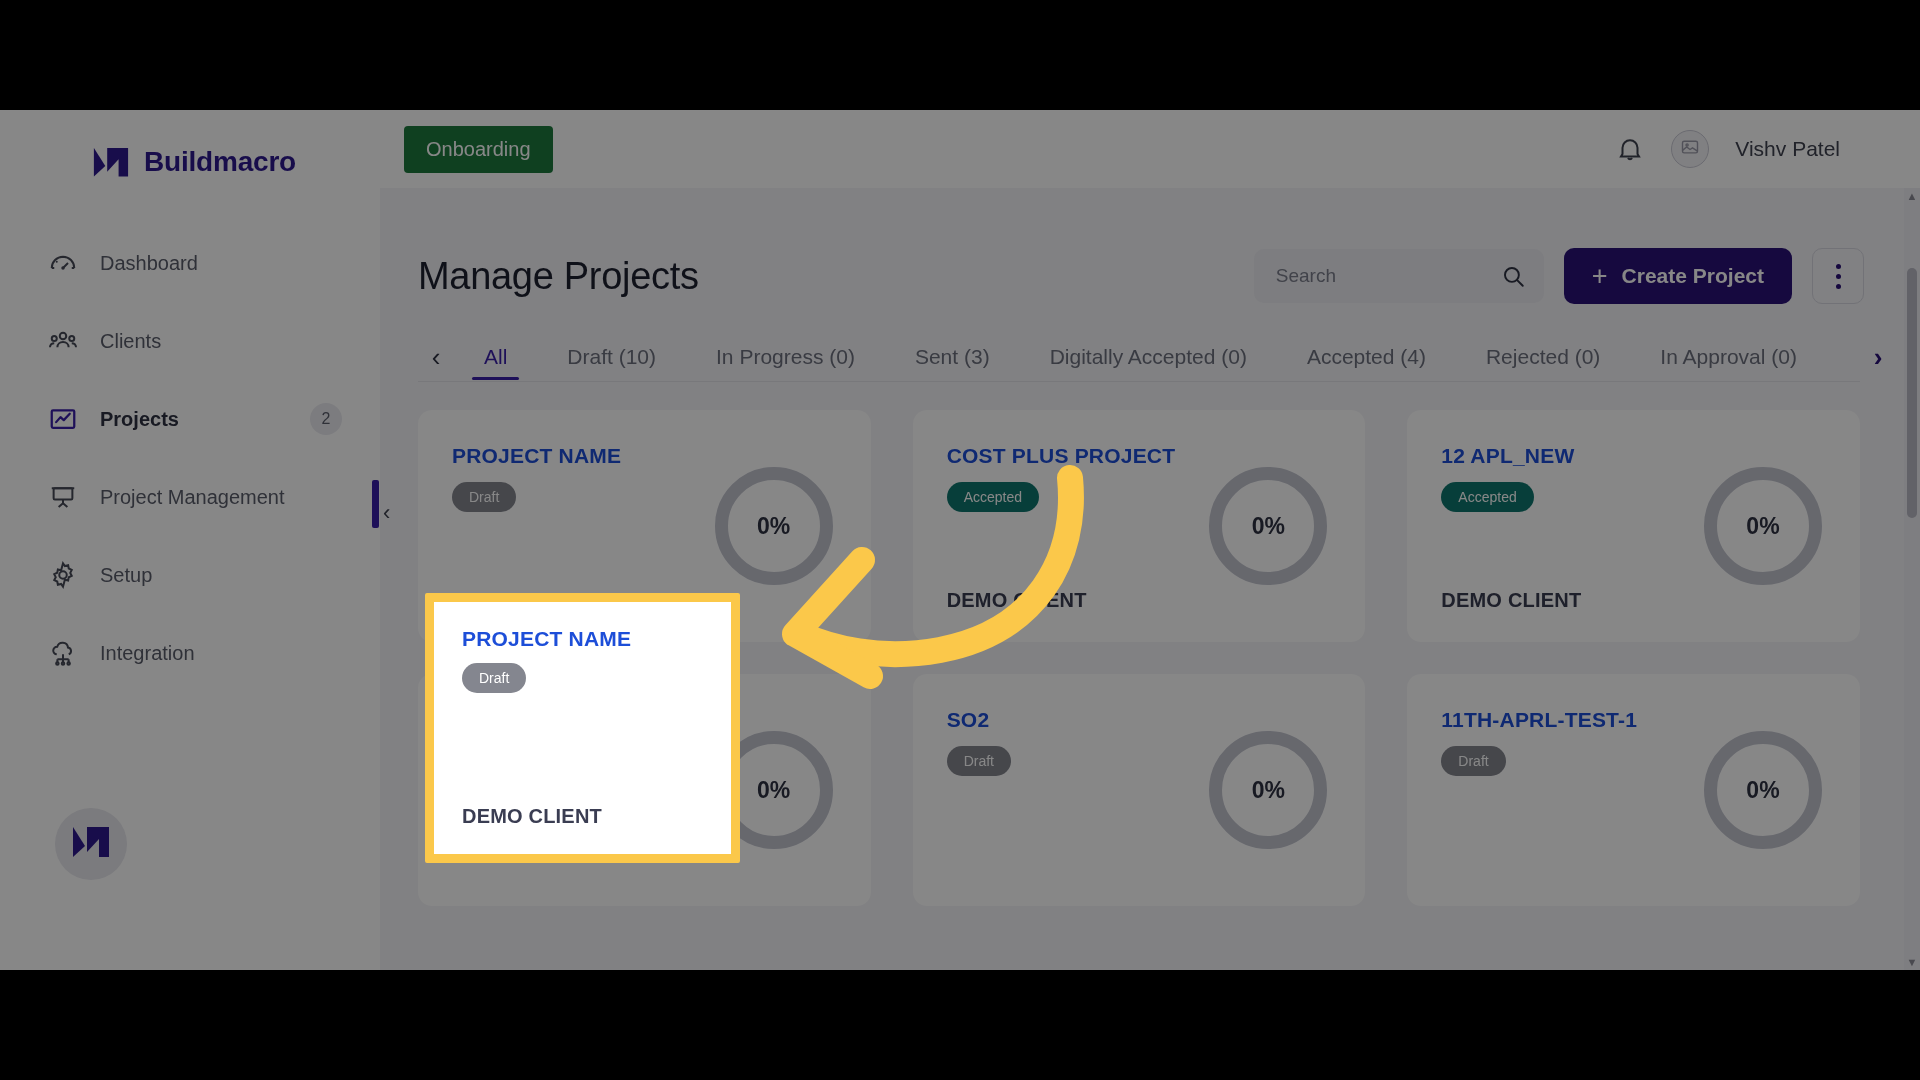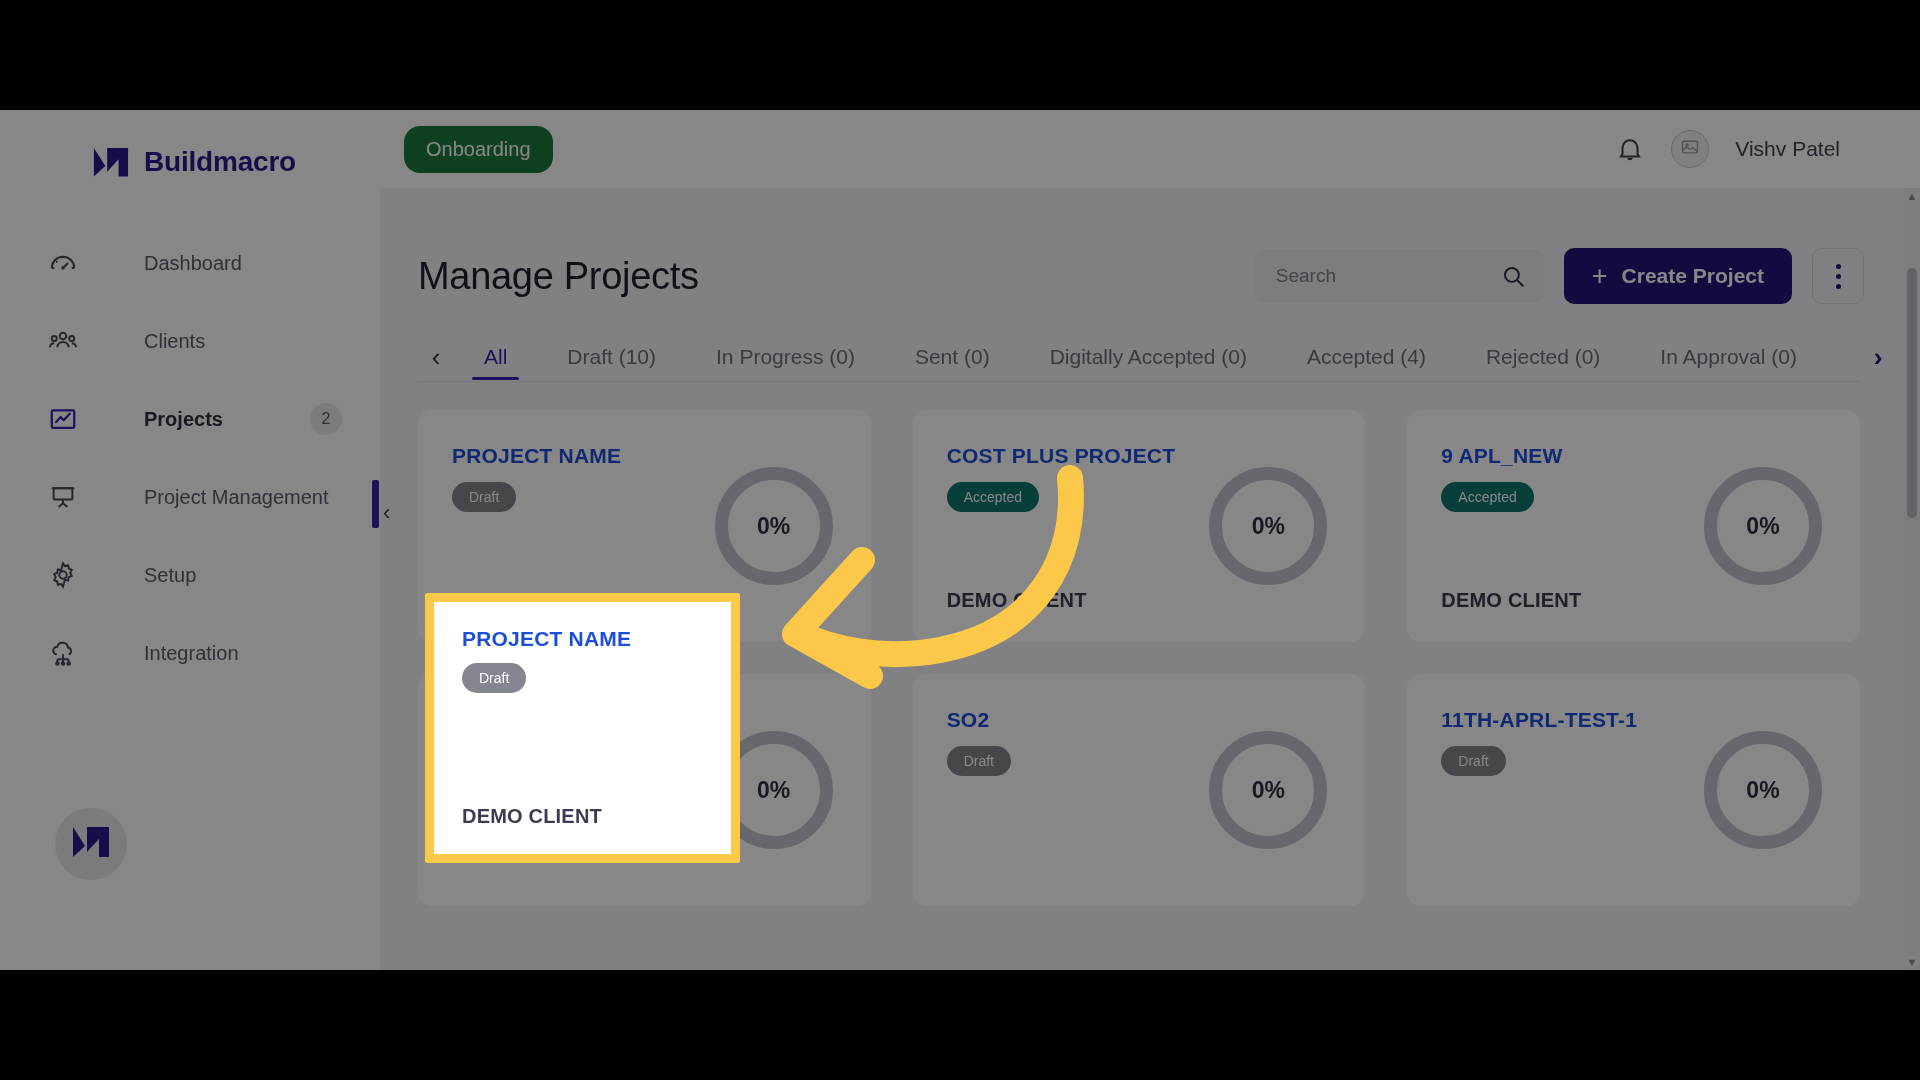--- a/index.html
+++ b/index.html
@@ -50,21 +50,20 @@
     padding-left: 48px;
     gap: 22px;
     cursor: pointer;
     position: relative;
   }
   .nav-ico { width: 30px; height: 30px; flex: 0 0 30px; color: #474a57; }
   .nav-ico svg { width: 30px; height: 30px; display: block; }
   .nav-label {
     font-size: 20px; color: #5a5d6b; font-weight: 400;
     white-space: nowrap;
-    margin-left: 44px;
   }
   .nav-item.active .nav-label { color: #2f3242; font-weight: 700; }
   .nav-item.active .nav-ico { color: #3a1fa8; }
   .nav-badge {
     position: absolute; left: 310px;
     width: 32px; height: 32px; border-radius: 50%;
     background: #ebebf0; color: #5a5d6b;
     font-size: 16px; display: flex; align-items: center; justify-content: center;
   }
   .side-fab {
@@ -93,21 +92,21 @@
   }
   #topbar {
     height: 78px; background: #ffffff;
     display: flex; align-items: center;
     padding: 0 80px 0 24px;
     position: relative;
   }
   .onboarding-btn {
     background: #1d7a3e; color: #fff;
     font-size: 20px; font-weight: 500;
-    padding: 12px 22px; border-radius: 16px;
+    padding: 12px 22px; border-radius: 4px;
     border: none; cursor: pointer;
   }
   .topbar-right {
     margin-left: auto; display: flex; align-items: center; gap: 26px;
   }
   .bell { width: 30px; height: 32px; color: #3f4250; cursor: pointer; }
   .bell svg { width: 30px; height: 32px; display:block; }
   .avatar {
     width: 38px; height: 38px; border-radius: 50%;
     border: 1.5px solid #c9c9d4; background: #f2f2f6;
@@ -427,21 +426,21 @@
         </div>
       </div>
     </div>
 
     <div id="tabs-wrap">
       <span class="tab-arrow left">‹</span>
       <div id="tabs">
         <div class="tab active">All</div>
         <div class="tab">Draft (10)</div>
         <div class="tab">In Progress (0)</div>
-        <div class="tab">Sent (0)</div>
+        <div class="tab">Sent (3)</div>
         <div class="tab">Digitally Accepted (0)</div>
         <div class="tab">Accepted (4)</div>
         <div class="tab">Rejected (0)</div>
         <div class="tab">In Approval (0)</div>
       </div>
       <span class="tab-arrow right">›</span>
       <div id="tabs-underline"></div>
     </div>
 
     <div id="grid">
@@ -458,21 +457,21 @@
       <div class="card">
         <div class="card-title">COST PLUS PROJECT</div>
         <div class="badge accepted">Accepted</div>
         <div class="card-client">DEMO CLIENT</div>
         <div class="donut">
           <span>0%</span>
         </div>
       </div>
 
       <div class="card">
-        <div class="card-title">9 APL_NEW</div>
+        <div class="card-title">12 APL_NEW</div>
         <div class="badge accepted">Accepted</div>
         <div class="card-client">DEMO CLIENT</div>
         <div class="donut">
           <span>0%</span>
         </div>
       </div>
 
       <div class="card">
         <div class="card-title">6APR TEST</div>
         <div class="badge accepted">Accepted</div>

